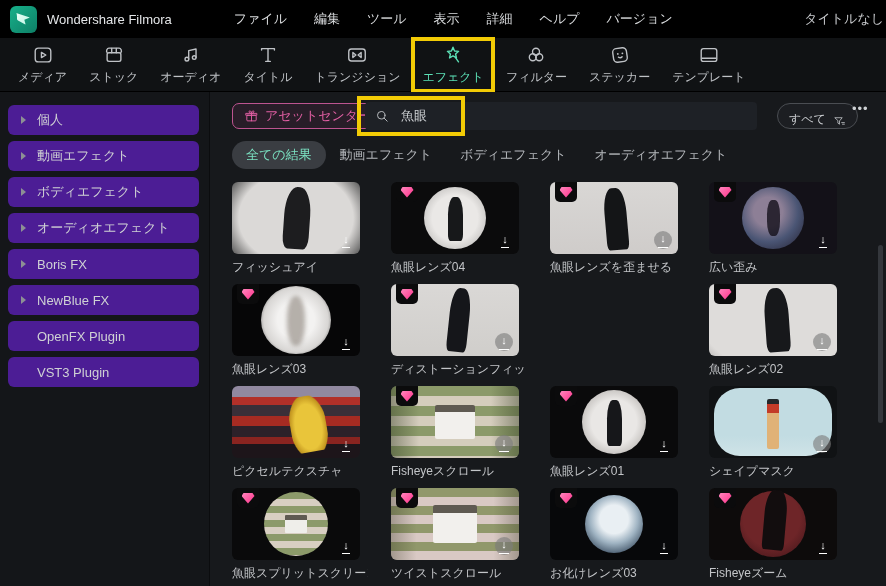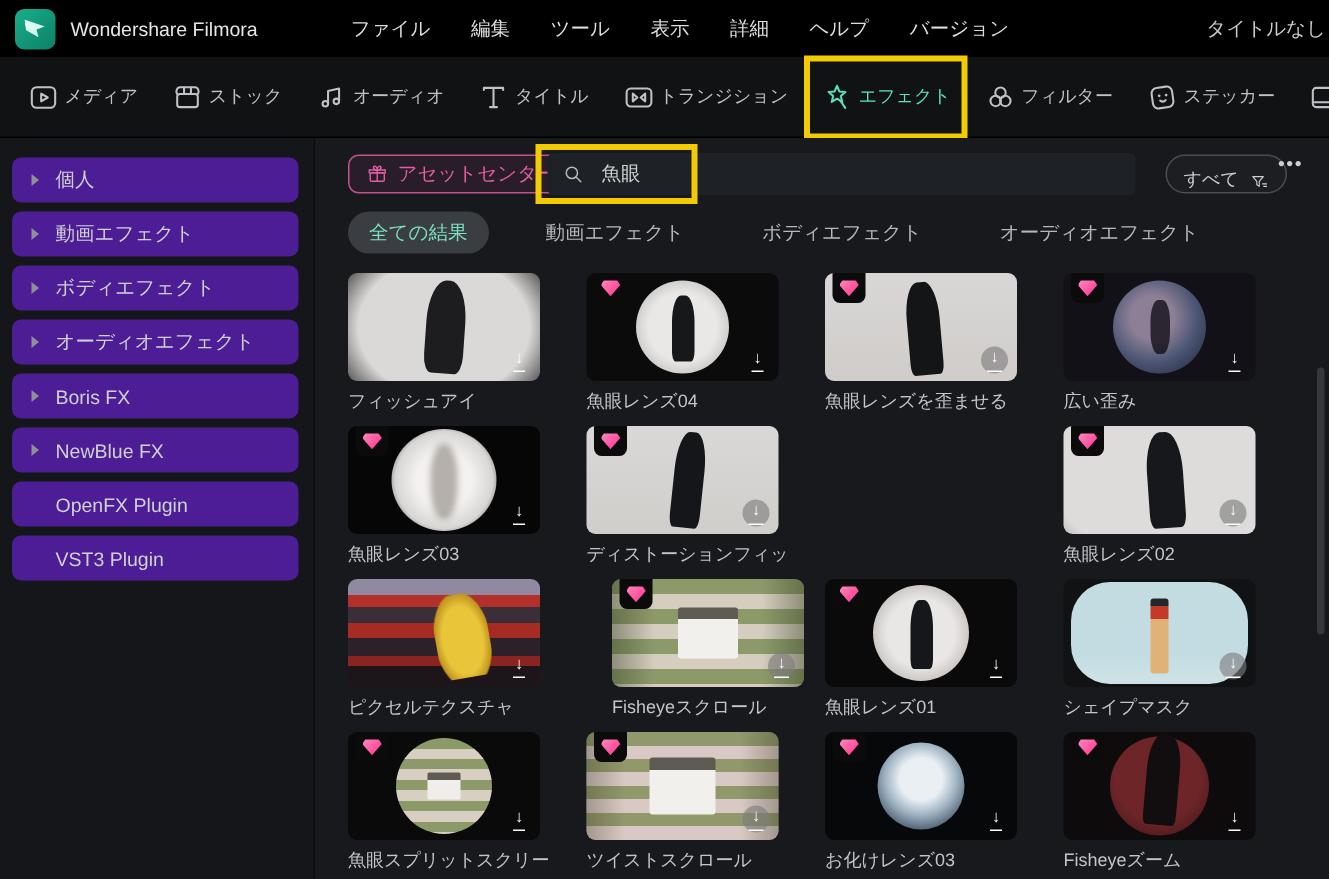--- a/index.html
+++ b/index.html
@@ -10,21 +10,21 @@
   .titlebar{position:absolute;left:0;top:0;width:886px;height:38px;background:#000;display:flex;align-items:center;}
   .logo{width:27px;height:27px;margin-left:10px;border-radius:6px;background:linear-gradient(135deg,#17b08a,#0e7f66);position:relative;flex:0 0 auto;}
   .logo::before{content:"";position:absolute;left:7px;top:6px;width:13px;height:13px;background:linear-gradient(135deg,#eafff8,#bdf3e2);clip-path:polygon(0 0,100% 50%,55% 60%,60% 100%,0 55%);transform:rotate(-8deg);}
   .apptitle{color:#e4e6e8;font-size:13px;margin-left:10px;}
   .menus{display:flex;gap:27px;margin-left:62px;}
   .menu-item{color:#dcdee0;font-size:13px;cursor:default;}
   .proj-title{position:absolute;right:2px;top:0;height:38px;display:flex;align-items:center;color:#c9cbce;font-size:13px;}
 
   
   .toolbar{position:absolute;left:0;top:38px;width:886px;height:54px;background:#101214;border-bottom:1px solid #000;display:flex;align-items:center;padding-left:10px;gap:6px;}
-  .tab{display:flex;flex-direction:row;align-items:center;justify-content:center;gap:3px;padding:0 8px;height:50px;}
+  .tab{display:flex;flex-direction:column;align-items:center;justify-content:center;gap:3px;padding:0 8px;height:50px;}
   .tab svg{width:22px;height:22px;stroke:#bfc2c6;fill:none;stroke-width:1.5;stroke-linecap:round;stroke-linejoin:round;}
   .tab .tlabel{font-size:12px;color:#bfc2c6;white-space:nowrap;}
   .tab.active svg{stroke:#5ce0b6;}
   .tab.active .tlabel{color:#5ce0b6;}
   .tab.active{outline:4px solid #f2cb05;outline-offset:-1px;}
 
   
   .sidebar{position:absolute;left:0;top:92px;width:210px;height:494px;background:#141619;border-right:1px solid #0b0c0e;padding-top:13px;}
   .side-item{height:30px;margin:0 10px 6px 8px;background:#4c1d95;border-radius:6px;display:flex;align-items:center;padding-left:13px;gap:11px;}
   .side-item .arrow{width:0;height:0;border-left:5px solid #8d9095;border-top:4px solid transparent;border-bottom:4px solid transparent;}
@@ -36,21 +36,21 @@
   .asset-btn{position:absolute;left:22px;top:11px;height:26px;padding:0 11px;display:flex;align-items:center;gap:6px;border:1px solid #bd5490;border-radius:7px;background:rgba(150,55,110,.14);color:#e25fa4;font-size:13px;}
   .asset-btn svg{width:15px;height:15px;stroke:#e25fa4;fill:none;stroke-width:1.5;stroke-linecap:round;}
   .searchbox{position:absolute;left:155px;top:10px;width:392px;height:28px;background:#1e2126;border-radius:4px;display:flex;align-items:center;padding:0 10px;gap:9px;justify-content:space-between;}
   .searchbox svg{width:15px;height:15px;stroke:#b6b9bd;fill:none;stroke-width:1.6;stroke-linecap:round;flex:0 0 auto;}
   .searchbox input{background:transparent;border:none;outline:none;color:#cfd2d5;font-size:13px;width:100%;}
   .search-hl{position:absolute;left:147px;top:4px;width:108px;height:40px;border:4px solid #f2cb05;pointer-events:none;z-index:6;}
   .filter-btn{position:absolute;left:567px;top:11px;height:26px;padding:0 11px;border:1px solid #4a4d52;border-radius:13px;display:flex;align-items:flex-end;gap:7px;color:#cdd0d3;font-size:12px;background:#1c1e22;}
   .filter-btn svg{width:13px;height:13px;stroke:#cdd0d3;fill:none;stroke-width:1.4;stroke-linecap:round;stroke-linejoin:round;}
   .more-btn{position:absolute;left:642px;top:9px;color:#cdd0d3;font-size:13px;letter-spacing:1px;}
 
-  .rtabs{position:absolute;left:22px;top:49px;display:flex;gap:24px;align-items:center;text-align:center;}
+  .rtabs{position:absolute;left:22px;top:49px;display:flex;align-items:center;text-align:center;}
   .rtab{font-size:13px;color:#b4b7bb;padding:5px 14px;border-radius:14px;white-space:nowrap;}
   .rtab.active{background:#3a3d42;color:#7be2c2;}
 
   
   .cell{position:absolute;width:136px;height:96px;}
   .thumb{position:relative;width:128px;height:72px;border-radius:6px;overflow:hidden;background:#0d0d0f;}
   .clabel{margin-top:5px;font-size:12px;color:#c3c5c8;white-space:nowrap;overflow:hidden;max-width:150px;}
   .badge{position:absolute;left:5px;top:0;width:22px;height:20px;background:#0b0b0c;border-radius:0 0 5px 5px;display:flex;align-items:center;justify-content:center;z-index:3;}
   .badge::after{content:"";width:13px;height:11px;background:linear-gradient(135deg,#ff86bd,#ff2d88);clip-path:polygon(50% 100%,0 32%,18% 0,82% 0,100% 32%);}
   .dl{position:absolute;right:6px;bottom:5px;width:16px;height:16px;color:#fff;font-size:11px;line-height:13px;text-align:center;z-index:3;}
@@ -331,21 +331,21 @@
         </div>
       <div class="clabel">魚眼レンズ02</div>
     </div>
 
     <div class="cell" style="left:22px;top:294px">
       <div class="thumb t9">
           <span class="dl"></span>
         </div>
       <div class="clabel">ピクセルテクスチャ</div>
     </div>
-    <div class="cell" style="left:198px;top:294px">
+    <div class="cell" style="left:181px;top:294px">
       <div class="thumb t10">
           <span class="badge"></span>
           <span class="dl dlc"></span>
         </div>
       <div class="clabel">Fisheyeスクロール</div>
     </div>
     <div class="cell" style="left:340px;top:294px">
       <div class="thumb t11">
           <span class="badge"></span>
           <span class="dl"></span>

